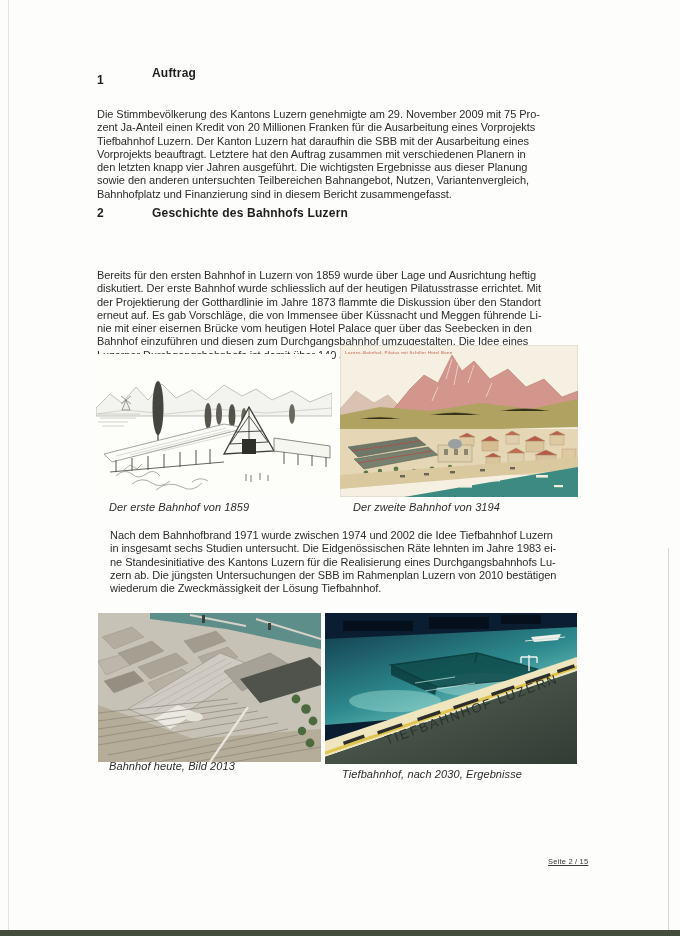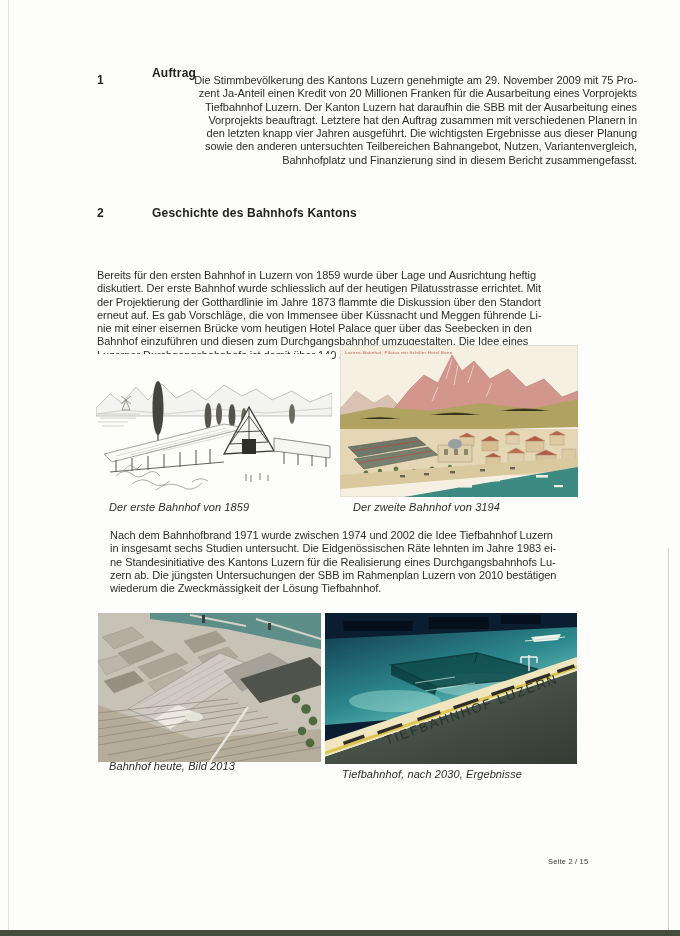--- a/index.html
+++ b/index.html
@@ -13,44 +13,44 @@
   .scan-edge-right{position:absolute;left:668px;top:548px;width:1px;height:388px;background:#d6d6ce;}
   .scan-edge-bottom{position:absolute;left:0;top:930px;width:680px;height:6px;background:#454c3a;}
 
   .abs{position:absolute;}
   .heading{font-weight:bold;font-size:12px;color:#1f1f1f;letter-spacing:.2px;}
   .para{
     font-size:11px;line-height:13.3px;white-space:pre-line;
     width:540px;letter-spacing:-0.05px;color:#2c2c2c;
   }
   .caption{font-style:italic;font-size:11px;color:#2c2c2c;letter-spacing:.1px;margin-left:12px;}
-  .footer{font-size:7.5px;color:#3a3a3a;letter-spacing:.2px;}
+  .footer{font-size:7.5px;color:#3a3a3a;letter-spacing:.2px;text-decoration:underline;}
   figure{margin:0;padding:0;}
   svg{display:block;}
 </style>
 </head>
 <body>
 
 <div class="scan-edge-left"></div>
 <div class="scan-edge-right"></div>
 <div class="scan-edge-bottom"></div>
 
 <div class="abs heading" style="left:97px;top:73px;">1</div>
 <div class="abs heading" style="left:152px;top:66px;">Auftrag</div>
 
-<div class="abs para" style="left:97px;top:74px;text-align:right;">Die Stimmbevölkerung des Kantons Luzern genehmigte am 29. November 2009 mit 75 Pro-
+<div class="abs para" style="left:97px;top:108px;">Die Stimmbevölkerung des Kantons Luzern genehmigte am 29. November 2009 mit 75 Pro-
 zent Ja-Anteil einen Kredit von 20 Millionen Franken für die Ausarbeitung eines Vorprojekts
 Tiefbahnhof Luzern. Der Kanton Luzern hat daraufhin die SBB mit der Ausarbeitung eines
 Vorprojekts beauftragt. Letztere hat den Auftrag zusammen mit verschiedenen Planern in
 den letzten knapp vier Jahren ausgeführt. Die wichtigsten Ergebnisse aus dieser Planung
 sowie den anderen untersuchten Teilbereichen Bahnangebot, Nutzen, Variantenvergleich,
 Bahnhofplatz und Finanzierung sind in diesem Bericht zusammengefasst.</div>
 
 <div class="abs heading" style="left:97px;top:206px;">2</div>
-<div class="abs heading" style="left:152px;top:206px;">Geschichte des Bahnhofs Kantons</div>
+<div class="abs heading" style="left:152px;top:206px;">Geschichte des Bahnhofs Luzern</div>
 
 <div class="abs para" style="left:97px;top:225px;margin-top:44px;">Bereits für den ersten Bahnhof in Luzern von 1859 wurde über Lage und Ausrichtung heftig
 diskutiert. Der erste Bahnhof wurde schliesslich auf der heutigen Pilatusstrasse errichtet. Mit
 der Projektierung der Gotthardlinie im Jahre 1873 flammte die Diskussion über den Standort
 erneut auf. Es gab Vorschläge, die von Immensee über Küssnacht und Meggen führende Li-
 nie mit einer eisernen Brücke vom heutigen Hotel Palace quer über das Seebecken in den
 Bahnhof einzuführen und diesen zum Durchgangsbahnhof umzugestalten. Die Idee eines
 Luzerner Durchgangsbahnhofs ist damit über 140 Jahre alt. Sie wurde später wiederholt auf-
 gegriffen.</div>
 

